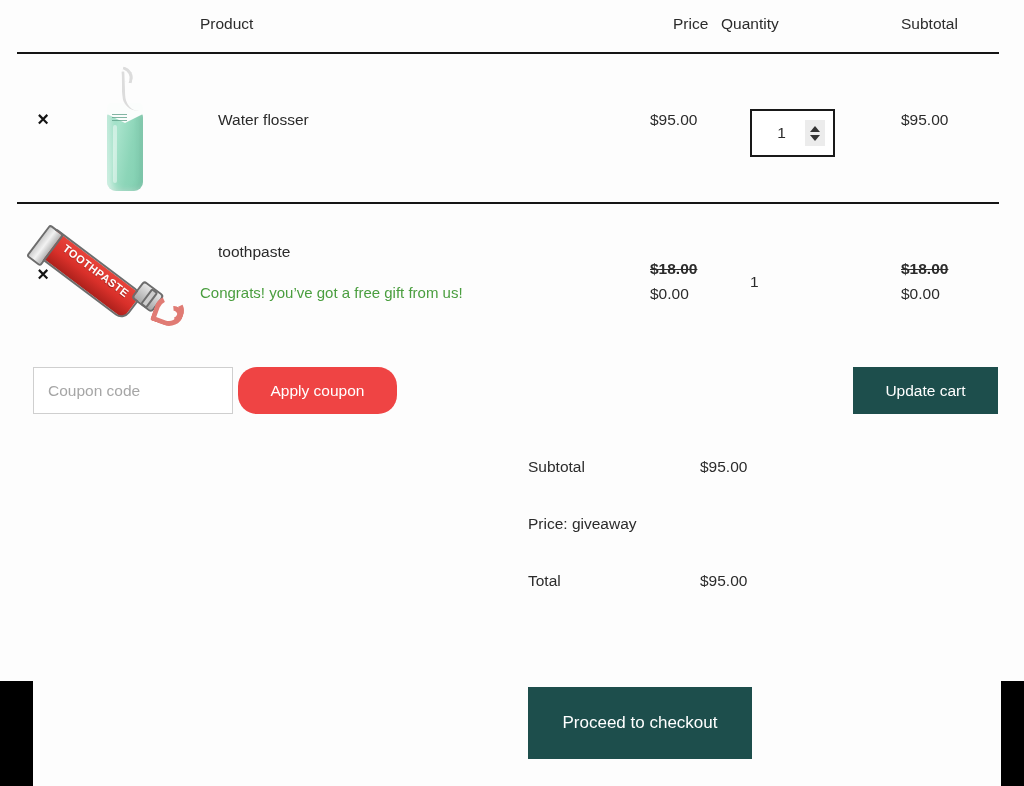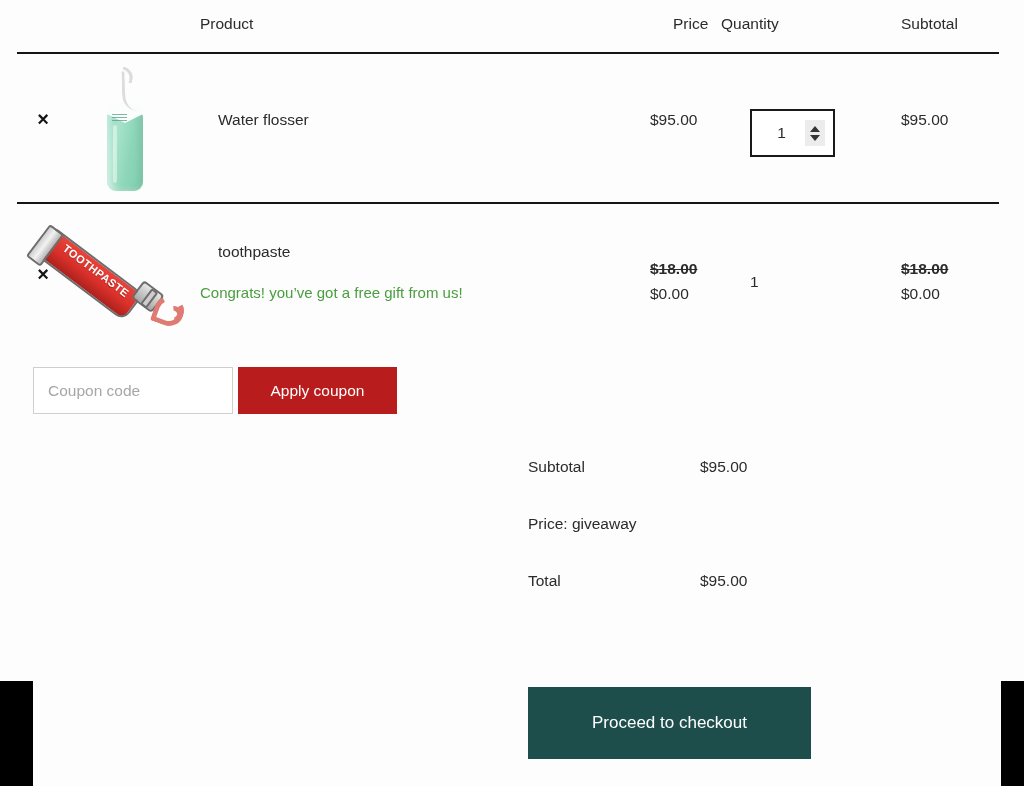--- a/index.html
+++ b/index.html
@@ -191,21 +191,21 @@
   .totals { position: absolute; left: 528px; top: 458px; width: 340px; }
   .totals-title {
     font-size: 17px; color: #2b2b2b; letter-spacing: .4px;
     margin-bottom: 37px;
   }
   .trow { position: relative; height: 57px; font-size: 15.5px; color: #2b2b2b; }
   .trow .tlabel { position: absolute; left: 0; top: 0; }
   .trow .tvalue { position: absolute; left: 172px; top: 0; }
 
   .btn-checkout {
-    position: absolute; left: 528px; top: 687px; width: 283px; height: 72px;
+    position: absolute; left: 528px; top: 687px; width: 224px; height: 72px;
     font-size: 17px;
   }
 
   
   .edge-bar { position: absolute; top: 681px; height: 105px; background: #000; }
   .edge-left  { left: 0;    width: 33px; }
   .edge-right { left: 1001px; width: 23px; }
 </style>
 </head>
 <body>
@@ -282,22 +282,23 @@
 
       <div class="subtotal-cell" style="left:901px; top:57px;">
         <span class="strike">$18.00</span>
         <span class="after">$0.00</span>
       </div>
     </div>
   </div>
 
   <input class="coupon-input" type="text" placeholder="Coupon code" style="">
 
-  <button class="btn btn-apply" style="background:#b91c1c;">Apply coupon</button>
-
+  <button class="btn btn-apply" style="background:#ef4444;border-radius:19px;">Apply coupon</button>
+
+  <button class="btn btn-update" style="background:#1d4e4c;">Update cart</button>
 
   <div class="totals">
 
     <div class="trow">
       <span class="tlabel">Subtotal</span>
       <span class="tvalue">$95.00</span>
     </div>
 
     <div class="trow">
       <span class="tlabel">Price: giveaway</span>

